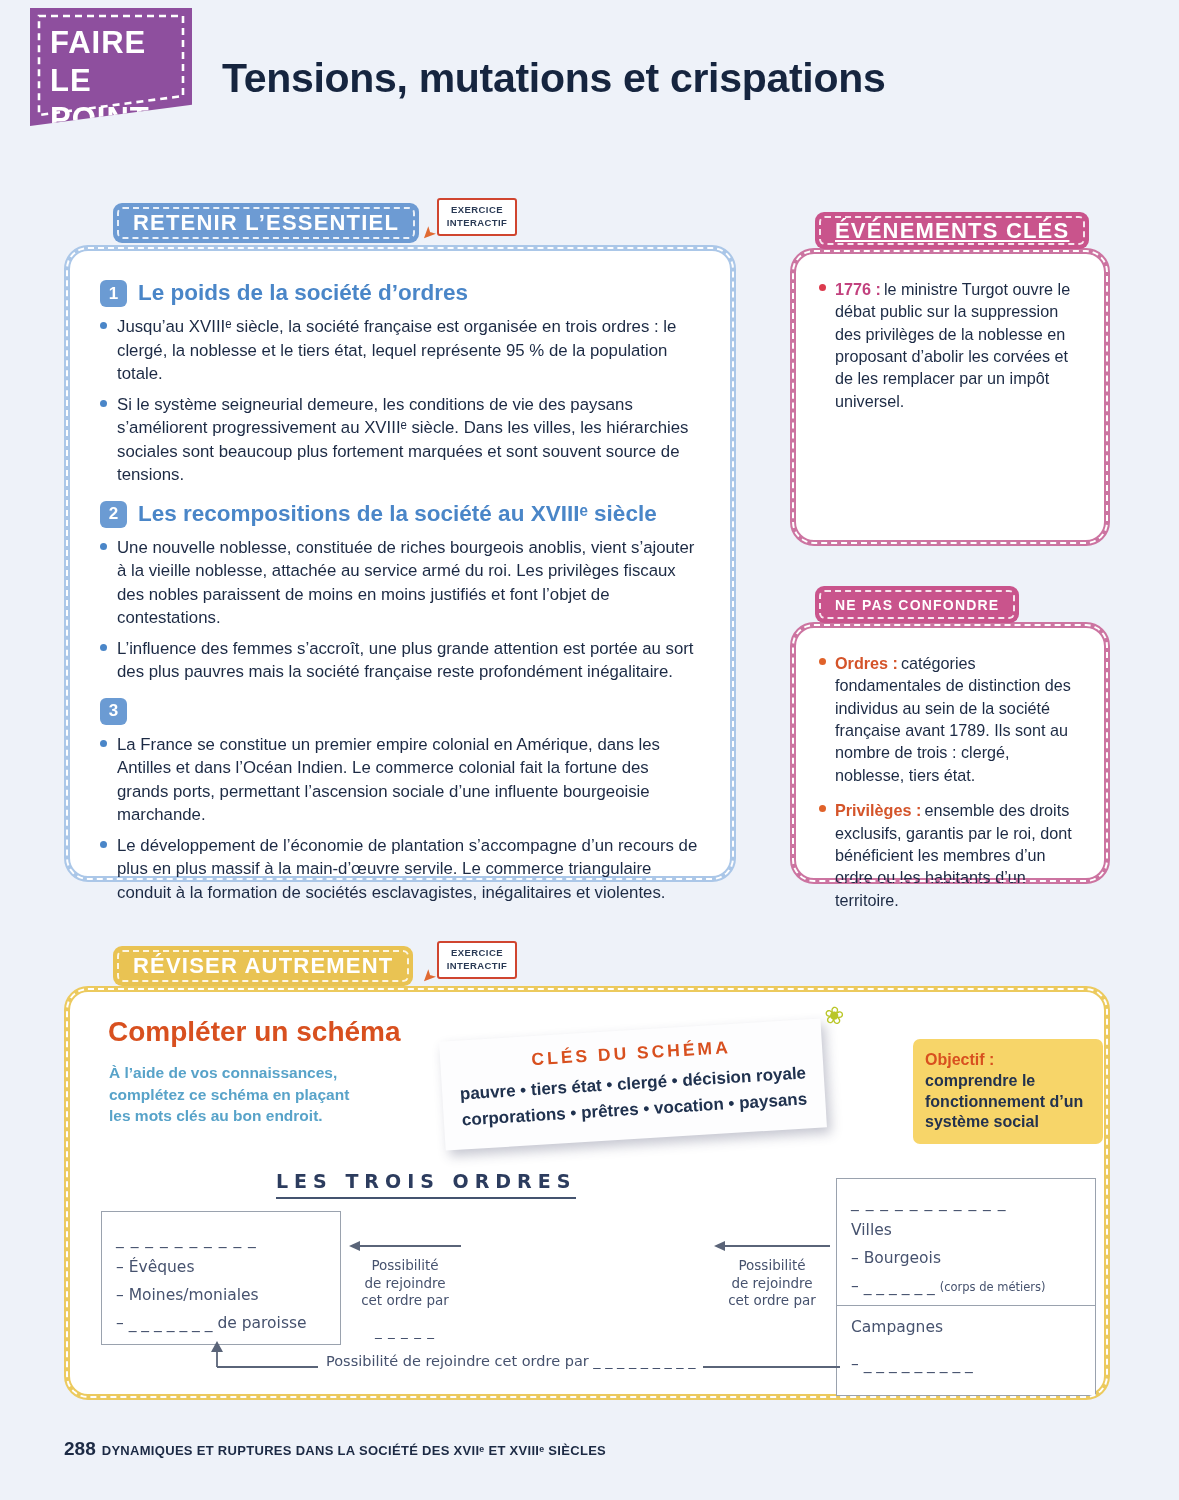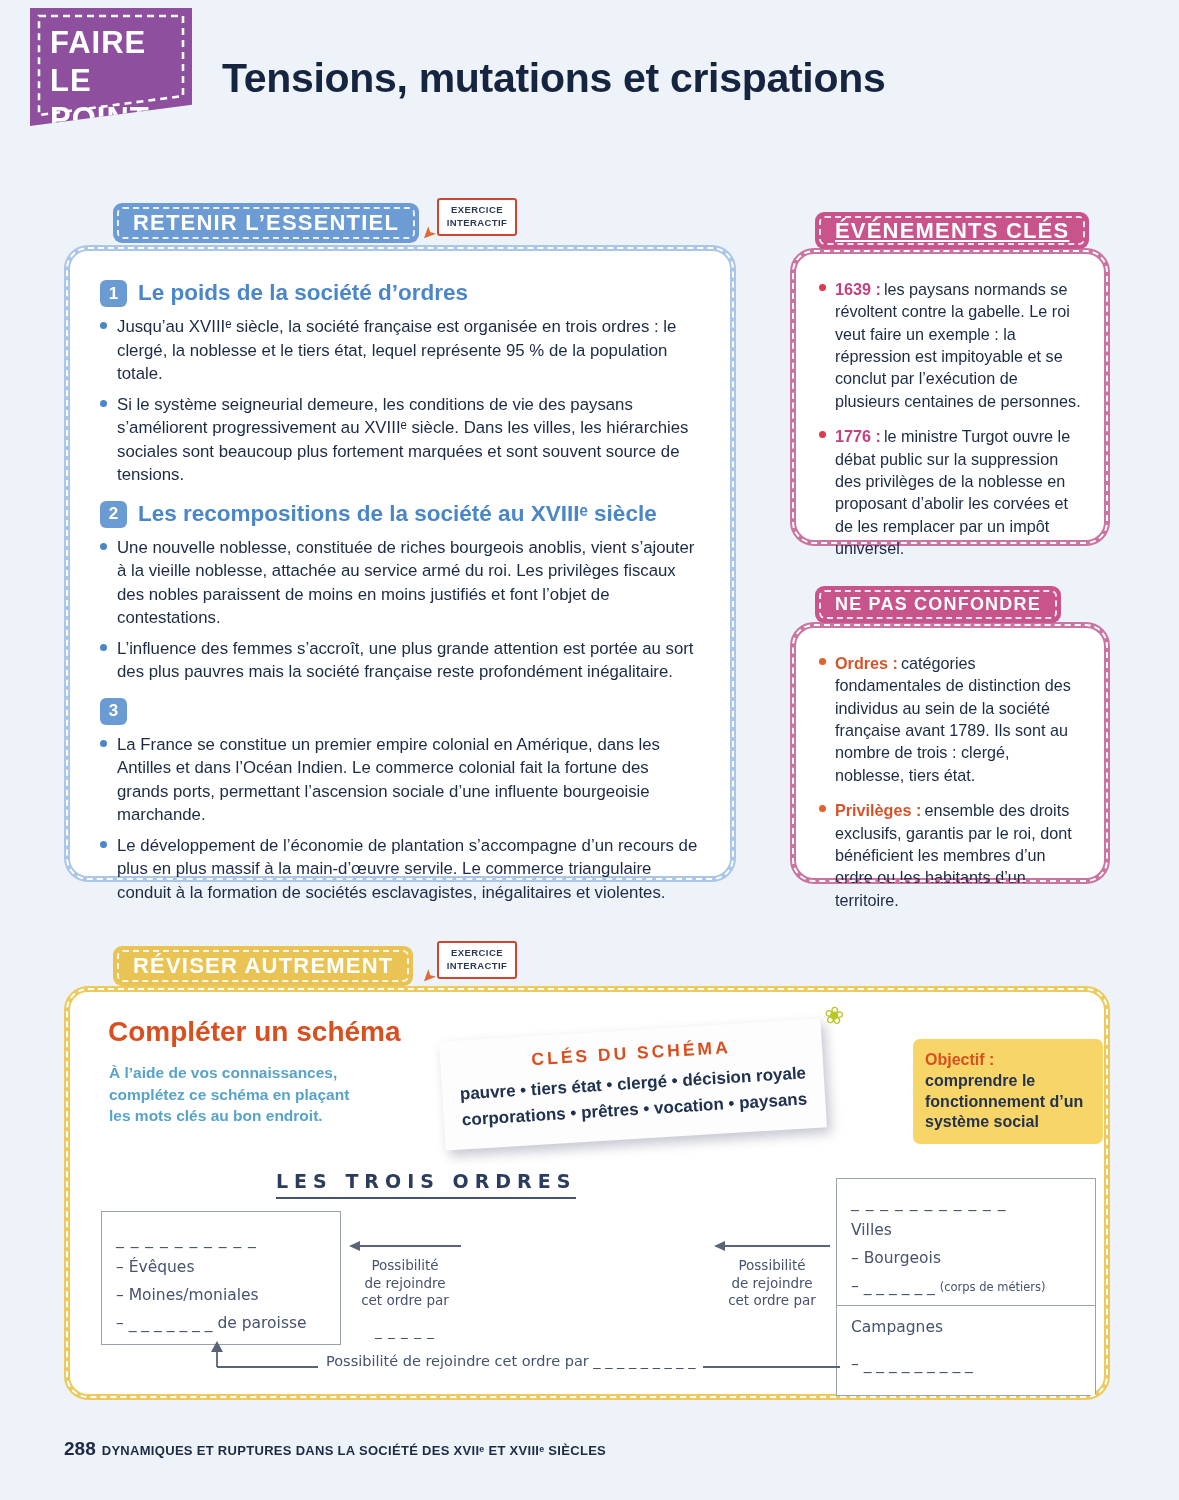--- a/index.html
+++ b/index.html
@@ -21,21 +21,21 @@
     color:#16253f; line-height:1.18; letter-spacing:-0.3px; }
 
   
   .banner { position:absolute; height:40px; border-radius:9px; color:#fff; font-weight:700;
     display:inline-flex; align-items:center; justify-content:center; padding:0 20px;
     letter-spacing:1.2px; z-index:4; white-space:nowrap; }
   .banner::before { content:""; position:absolute; inset:4px;
     border:2px dashed rgba(255,255,255,.85); border-radius:6px; pointer-events:none; }
   .banner-blue   { left:113px; top:203px; background:var(--blue-banner,#6d9bd3); font-size:22px; }
   .banner-events { left:815px; top:212px; height:37px; background:var(--pink,#c9548c); font-size:22px;text-decoration:underline; }
-  .banner-confuse{ left:815px; top:586px; height:37px; background:var(--pink,#c9548c); font-size:18px; }
+  .banner-confuse{ left:815px; top:586px; height:37px; background:var(--pink,#c9548c); font-size:14px; }
   .banner-yellow { left:113px; top:946px; background:var(--yellow-banner,#e9c353); font-size:22px; }
 
   
   .ex-badge { position:absolute; width:80px; background:#fff; border:2px solid var(--red,#d0452f);
     border-radius:3px; padding:4px 2px; text-align:center; font-size:9.5px; font-weight:700;
     color:#2a3a55; line-height:1.35; letter-spacing:.4px; cursor:pointer; z-index:6; }
   .ex-arrow { position:absolute; left:-17px; bottom:-11px; color:#e06a33; font-size:15px;
     display:inline-block; transform:rotate(135deg); }
 
   
@@ -183,24 +183,20 @@
     <div class="bullet">
       <span class="dot dot-blue"></span>
       <p>Le développement de l’économie de plantation s’accompagne d’un recours de plus en plus massif à la main-d’œuvre servile. Le commerce triangulaire conduit à la formation de sociétés esclavagistes, inégalitaires et violentes.</p>
     </div>
   </div>
 
   <div class="banner banner-events">ÉVÉNEMENTS CLÉS</div>
   <div class="panel panel-events">
     <div class="side-item">
       <span class="dot dot-red"></span>
-      <p><span class="lead-year">1639 :</span><span>les paysans normands se révoltent contre la gabelle. Le roi veut faire un exemple : la répression est impitoyable et se conclut par l’exécution de plusieurs centaines de personnes.</span></p>
-    </div>
-    <div class="side-item">
-      <span class="dot dot-red"></span>
       <p><span class="lead-year">1776 :</span><span>le ministre Turgot ouvre le débat public sur la suppression des privilèges de la noblesse en proposant d’abolir les corvées et de les remplacer par un impôt universel.</span></p>
     </div>
   </div>
 
   <div class="banner banner-confuse">NE PAS CONFONDRE</div>
   <div class="panel panel-confuse">
     <div class="side-item">
       <span class="dot dot-orange"></span>
       <p><span class="lead-term">Ordres :</span><span>catégories fondamentales de distinction des individus au sein de la société française avant 1789. Ils sont au nombre de trois : clergé, noblesse, tiers état.</span></p>
     </div>

